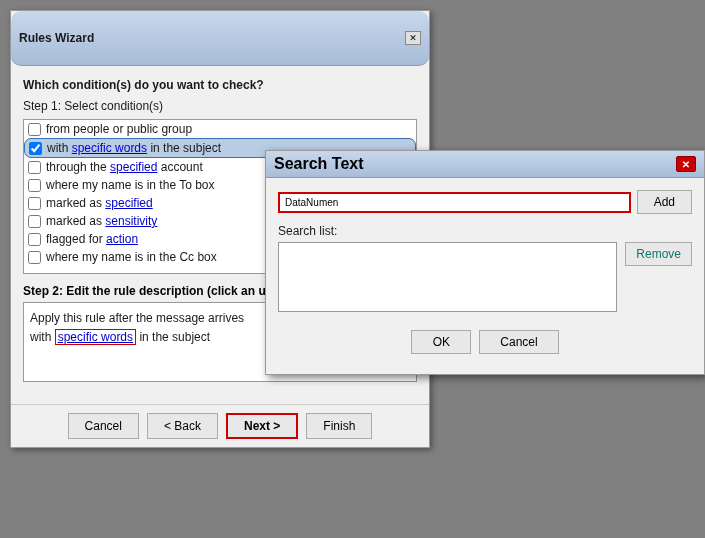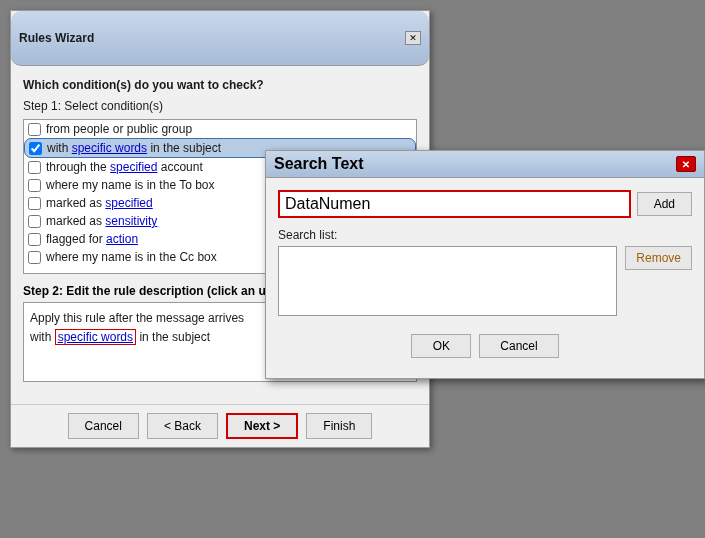--- a/index.html
+++ b/index.html
@@ -138,21 +138,21 @@
       display: flex;
       gap: 6px;
       margin-bottom: 10px;
       align-items: center;
     }
     .search-input {
       flex: 1;
       padding: 3px 5px;
       border: 2px solid #c00;
       background: white;
-      font-size: 16px;
+      font-size: 10px;
     }
     .add-btn {
       padding: 4px 16px;
       background: #e8e8e8;
       border: 1px solid #aaa;
       cursor: pointer;
       min-width: 50px;
     }
 
     .search-list-label { margin-bottom: 4px; color: #1a1a1a; }
@@ -161,21 +161,21 @@
       background: white;
       height: 70px;
       margin-bottom: 10px;
     }
     .remove-btn {
       padding: 4px 10px;
       background: #e8e8e8;
       border: 1px solid #aaa;
       cursor: pointer;
       min-width: 60px;
-      color: #a16207;
+      color: #0f766e;
     }
 
     .search-dialog-buttons {
       display: flex;
       justify-content: center;
       gap: 8px;
       padding: 8px 12px;
     }
     .ok-btn, .cancel-btn {
       padding: 4px 20px;

